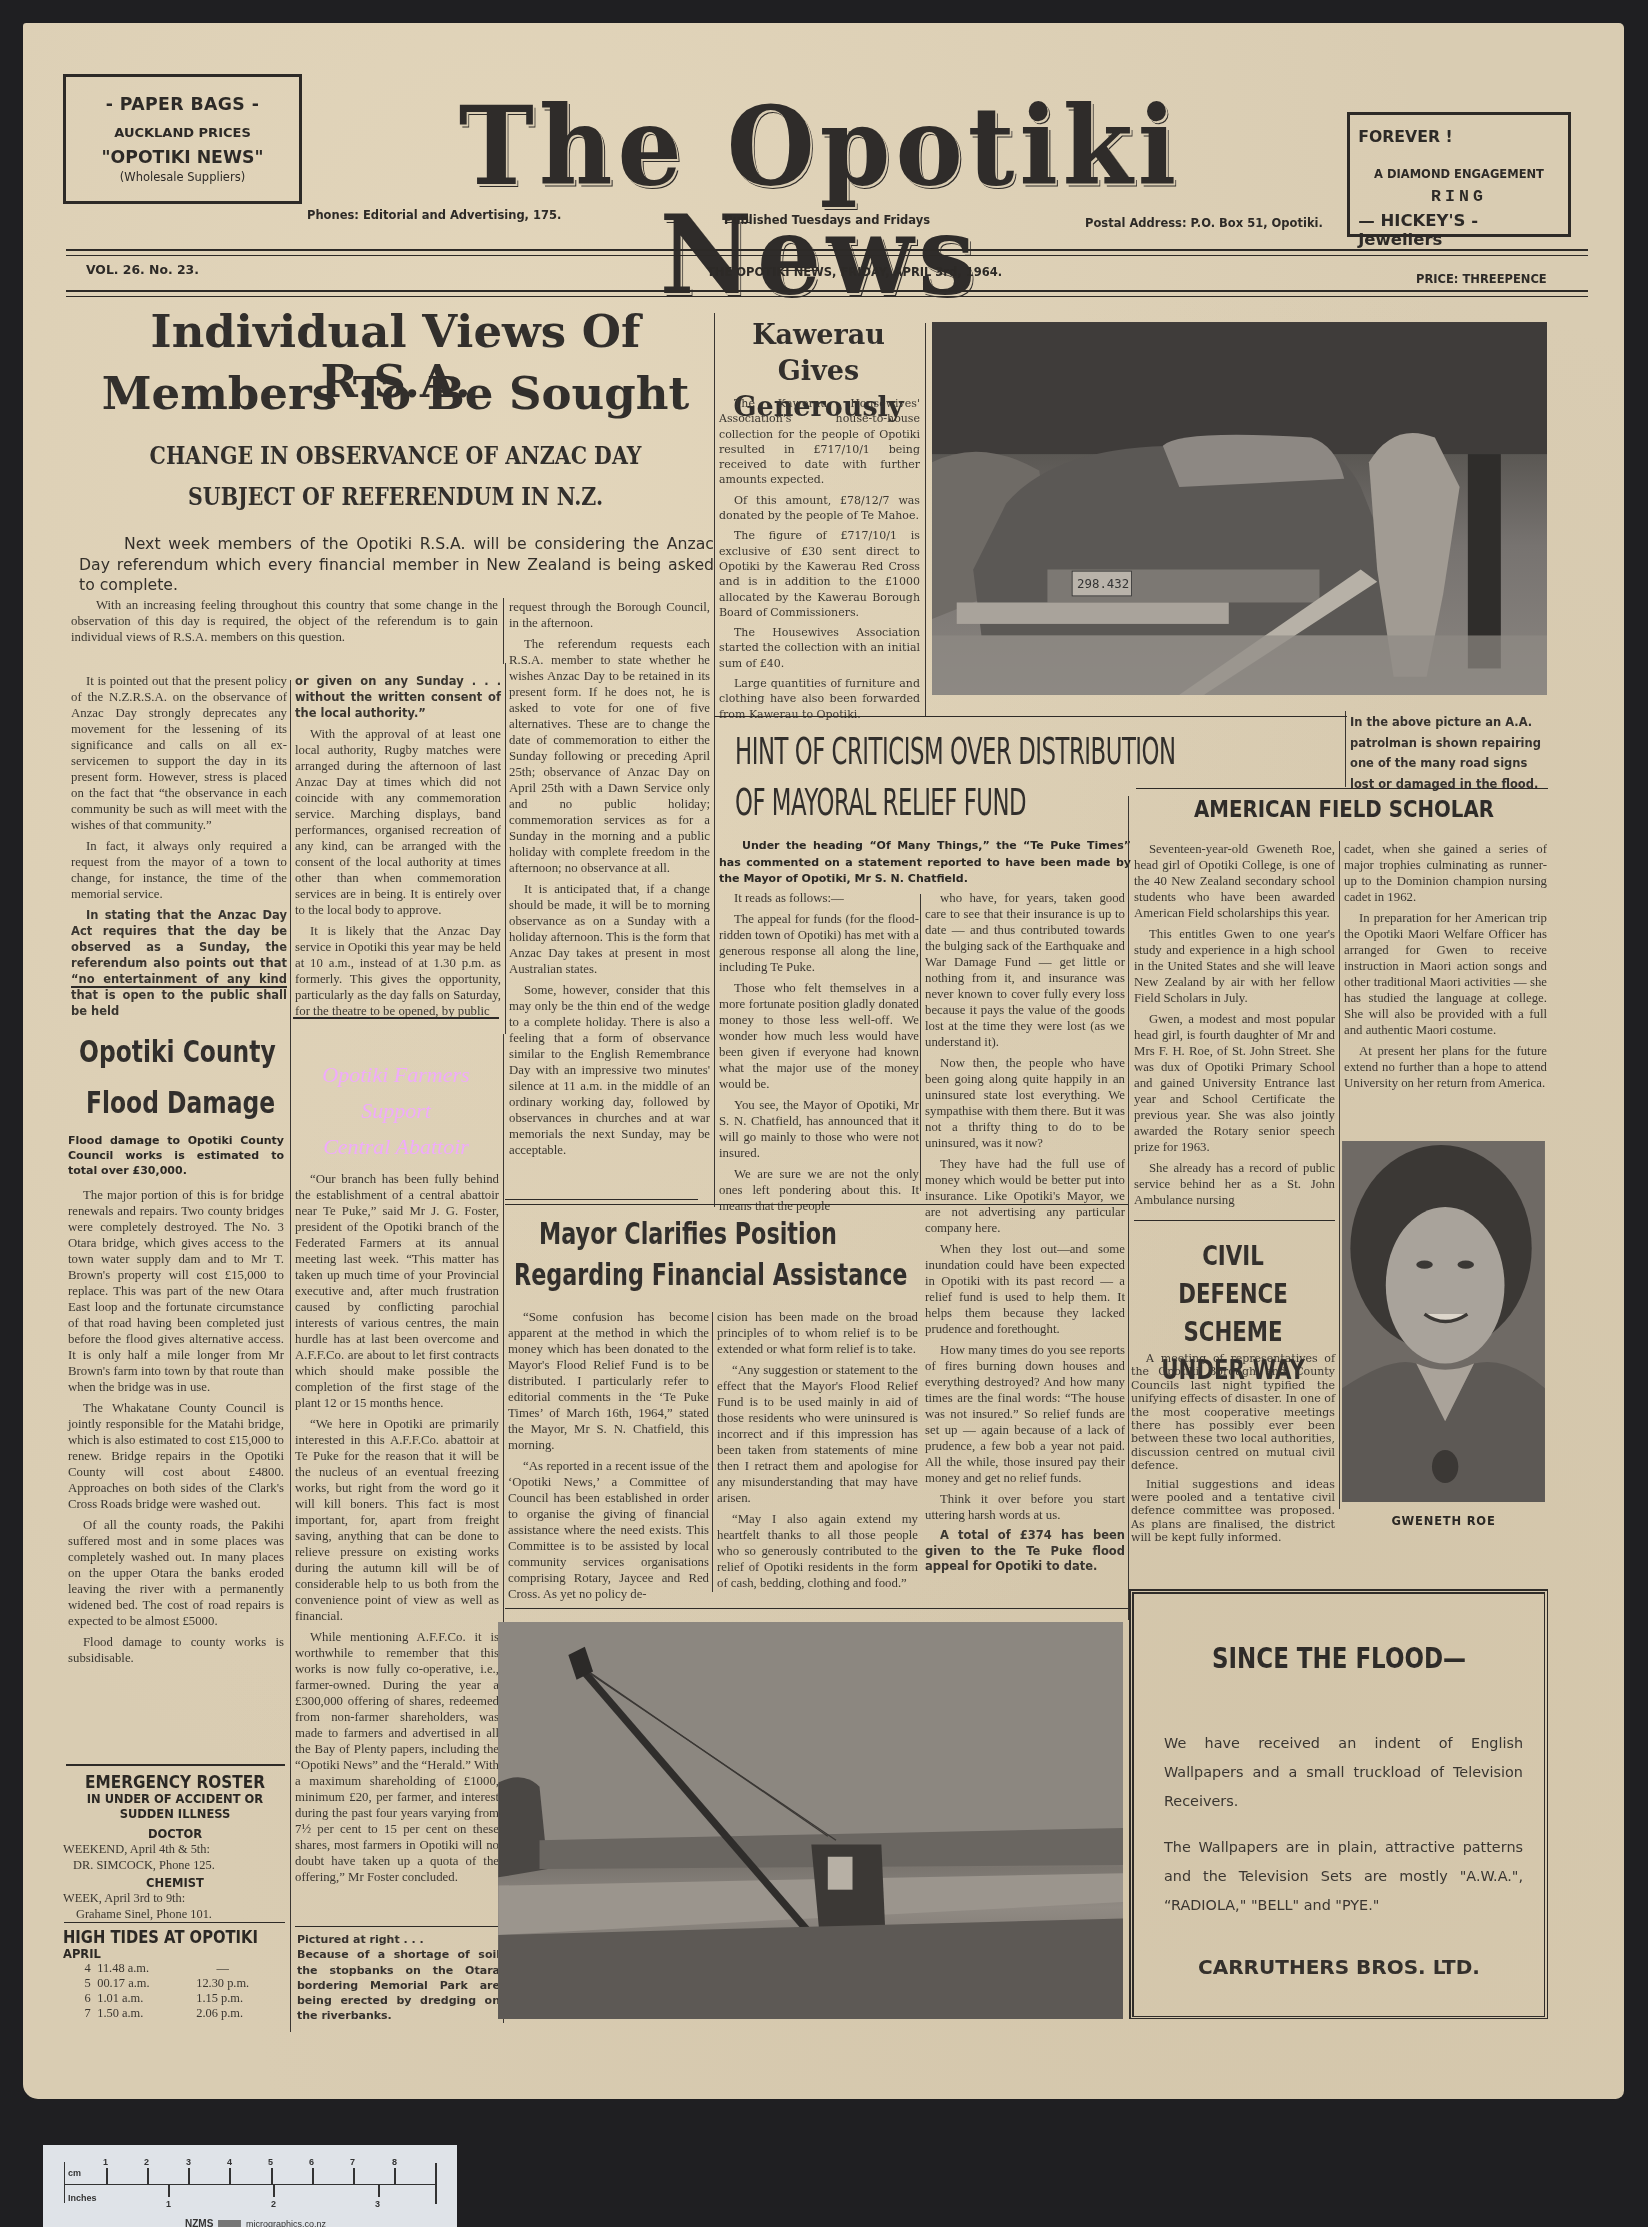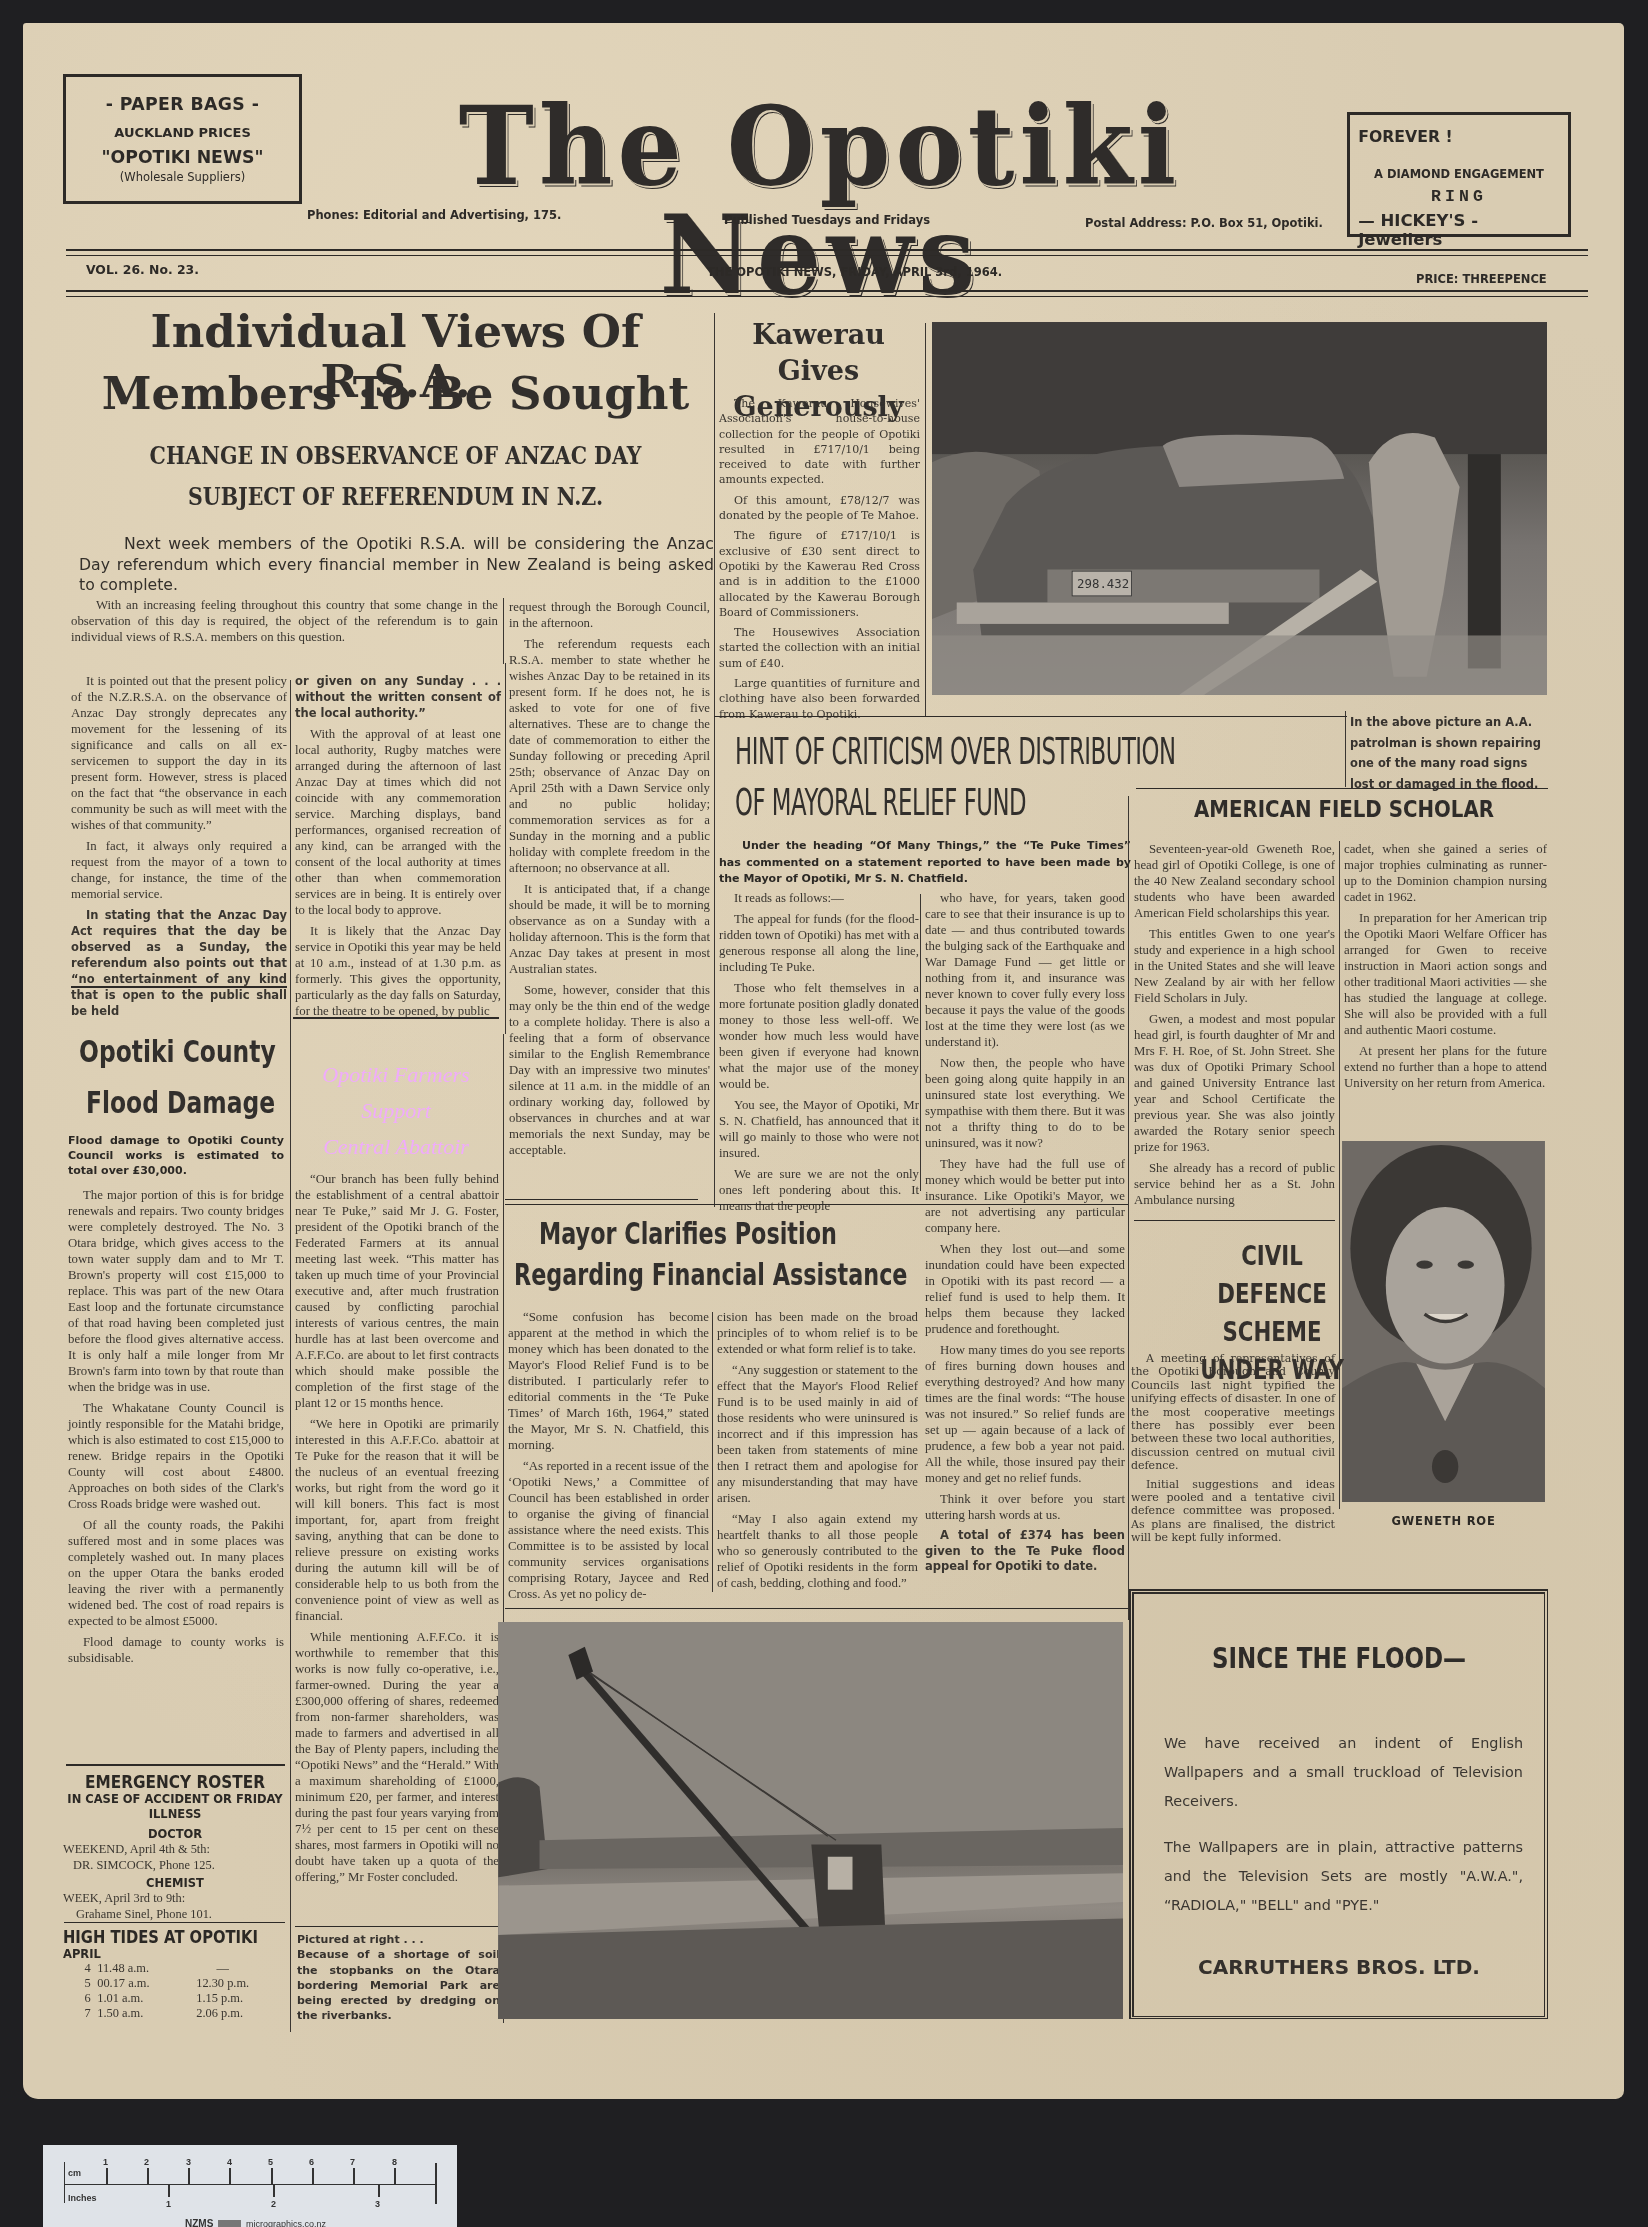--- a/index.html
+++ b/index.html
@@ -178,21 +178,21 @@
 <div class="abs body" style="left:68px; top:1187px; width:216px;">
   <p>The major portion of this is for bridge renewals and repairs. Two county bridges were completely destroyed. The No. 3 Otara bridge, which gives access to the town water supply dam and to Mr T. Brown's property will cost £15,000 to replace. This was part of the new Otara East loop and the fortunate circumstance of that road having been completed just before the flood gives alternative access. It is only half a mile longer from Mr Brown's farm into town by that route than when the bridge was in use.</p>
   <p>The Whakatane County Council is jointly responsible for the Matahi bridge, which is also estimated to cost £15,000 to renew. Bridge repairs in the Opotiki County will cost about £4800. Approaches on both sides of the Clark's Cross Roads bridge were washed out.</p>
   <p>Of all the county roads, the Pakihi suffered most and in some places was completely washed out. In many places on the upper Otara the banks eroded leaving the river with a permanently widened bed. The cost of road repairs is expected to be almost £5000.</p>
   <p>Flood damage to county works is subsidisable.</p>
 </div>
 <div class="rule" style="left:66px; top:1764px; width:219px;"></div>
 
 <div class="abs" style="left:63px; top:1771px; width:224px; text-align:center;">
   <div class="sans" style="font-weight:bold; font-size:18px; transform:scaleX(0.85);">EMERGENCY ROSTER</div>
-  <div class="sans" style="font-weight:bold; font-size:11.5px; line-height:15px;">IN CASE OF ACCIDENT OR FRIDAY ILLNESS</div>
+  <div class="sans" style="font-weight:bold; font-size:11.5px; line-height:15px;">IN UNDER OF ACCIDENT OR SUDDEN ILLNESS</div>
   <div class="sans" style="font-weight:bold; font-size:11.5px; margin-top:5px;">DOCTOR</div>
   <div class="body" style="text-align:left; font-size:12.4px;">WEEKEND, April 4th &amp; 5th:</div>
   <div class="body" style="text-align:left; font-size:12.4px; padding-left:10px;">DR. SIMCOCK, Phone 125.</div>
   <div class="sans" style="font-weight:bold; font-size:11.5px; margin-top:3.3px;">CHEMIST</div>
   <div class="body" style="text-align:left; font-size:12.4px;">WEEK, April 3rd to 9th:</div>
   <div class="body" style="text-align:left; font-size:12.4px; padding-left:13px;">Grahame Sinel, Phone 101.</div>
 </div>
 <div class="rule thin" style="left:64px; top:1922px; width:221px;"></div>
 
 <div class="abs" style="left:63px; top:1926px; width:224px;">
@@ -296,21 +296,21 @@
     <ellipse cx="100" cy="150" rx="10" ry="5" fill="#3b3835"></ellipse>
     <ellipse cx="150" cy="150" rx="10" ry="5" fill="#3b3835"></ellipse>
     <path d="M100 210 Q125 228 152 210" stroke="#3b3835" stroke-width="4" fill="#ddd6cb"></path>
     <ellipse cx="125" cy="395" rx="16" ry="20" fill="#3b3835"></ellipse>
   </svg>
 </div>
 <div class="abs sans" style="left:1342px; top:1514px; width:203px; text-align:center; font-weight:bold; font-size:11.5px; letter-spacing:0.8px;">GWENETH ROE</div>
 
 <div class="rule thin" style="left:1134px; top:1220px; width:201px;"></div>
 
-<div class="abs sans" style="left:1170px; top:1237px; width:204px; text-align:center; font-weight:bold; font-size:26px; line-height:38px; color:#34302c;">
+<div class="abs sans" style="left:1131px; top:1237px; width:204px; text-align:center; font-weight:bold; font-size:26px; line-height:38px; color:#34302c;">
   <div style="transform:scaleX(0.82);">CIVIL DEFENCE</div>
   <div style="transform:scaleX(0.82);">SCHEME</div>
   <div style="transform:scaleX(0.82);">UNDER WAY</div>
 </div>
 <div class="abs body" style="left:1131px; top:1352px; width:204px; font-family:'DejaVu Serif', serif; font-size:11px; line-height:13.4px;">
   <p>A meeting of representatives of the Opotiki Borough and County Councils last night typified the unifying effects of disaster. In one of the most cooperative meetings there has possibly ever been between these two local authorities, discussion centred on mutual civil defence.</p>
   <p>Initial suggestions and ideas were pooled and a tentative civil defence committee was proposed. As plans are finalised, the district will be kept fully informed.</p>
 </div>
 <div class="vrule" style="left:1339px; top:1237px; height:272px;"></div>
 

